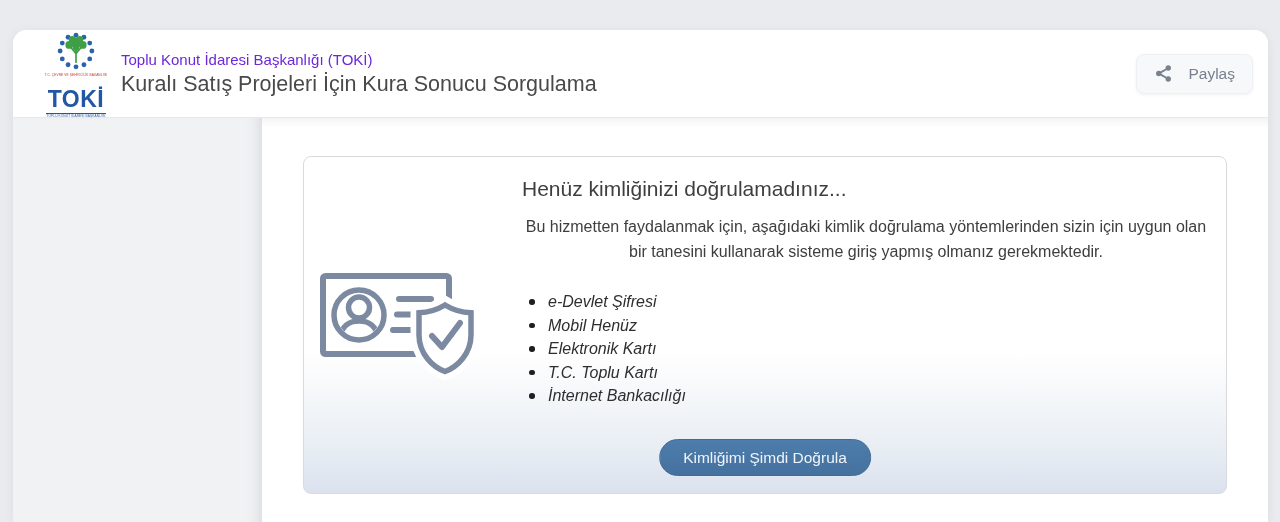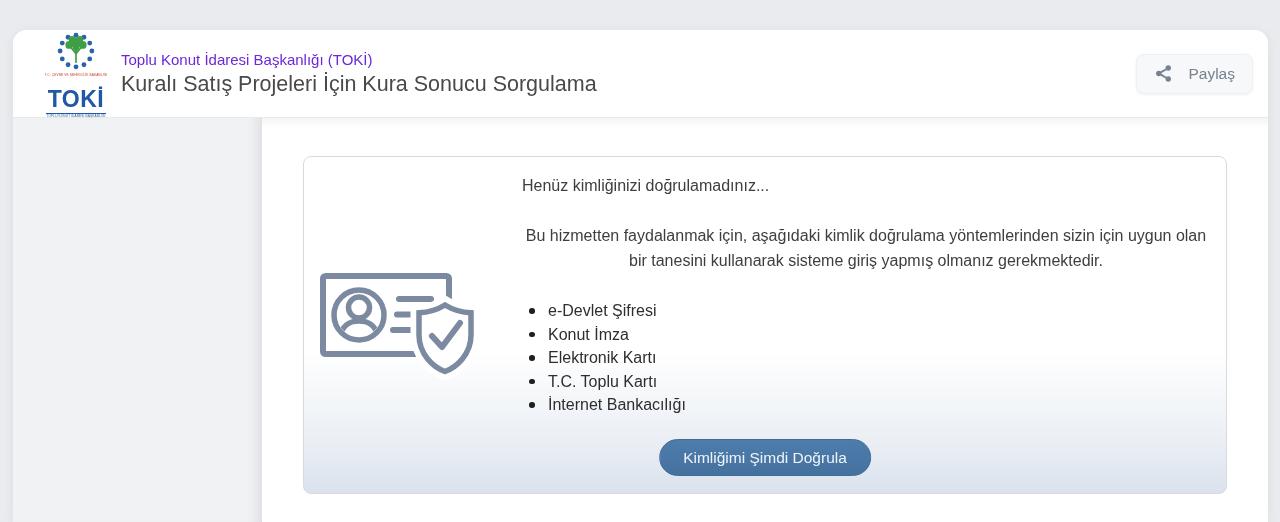--- a/index.html
+++ b/index.html
@@ -118,33 +118,33 @@
     left: 15px; top: 112px;
     width: 162px; height: 112px;
   }
   .card-icon svg { display: block; width: 100%; height: 100%; }
   .card-text {
     position: absolute;
     left: 218px; top: 20px;
     width: 688px;
   }
   .auth-heading {
-    font-size: 16px;
+    font-size: 21px;
     font-weight: 400;
     color: #3e3e3e;
-    margin-bottom: 28px;
+    margin-bottom: 13px;
   }
   .auth-desc {
     font-size: 16px;
     color: #3e3e3e;
     line-height: 25px;
     margin-bottom: 26px;
     text-align: center;
   }
-  .methods-list { list-style: none; }
+  .methods-list { list-style: none; font-style: italic; }
   .methods-list li {
     position: relative;
     padding-left: 26px;
     font-size: 16px;
     color: #2e2e2e;
     line-height: 23.6px;
   }
   .methods-list li::before {
     content: "";
     position: absolute;
@@ -261,21 +261,21 @@
 
             <path d="M113 67 L123 78 L141 54" stroke="#7b89a1" stroke-width="6" stroke-linecap="round" stroke-linejoin="round"></path>
           </svg>
         </div>
 
         <div class="card-text">
           <h2 class="auth-heading">Henüz kimliğinizi doğrulamadınız...</h2>
           <p class="auth-desc">Bu hizmetten faydalanmak için, aşağıdaki kimlik doğrulama yöntemlerinden sizin için uygun olan bir tanesini kullanarak sisteme giriş yapmış olmanız gerekmektedir.</p>
           <ul class="methods-list">
             <li>e-Devlet Şifresi</li>
-            <li>Konut İmza</li>
+            <li>Mobil Henüz</li>
             <li>Elektronik Kartı</li>
             <li>T.C. Toplu Kartı</li>
             <li>İnternet Bankacılığı</li>
           </ul>
         </div>
 
         <button class="verify-btn">Kimliğimi Şimdi Doğrula</button>
 
       </section>
     </main>

